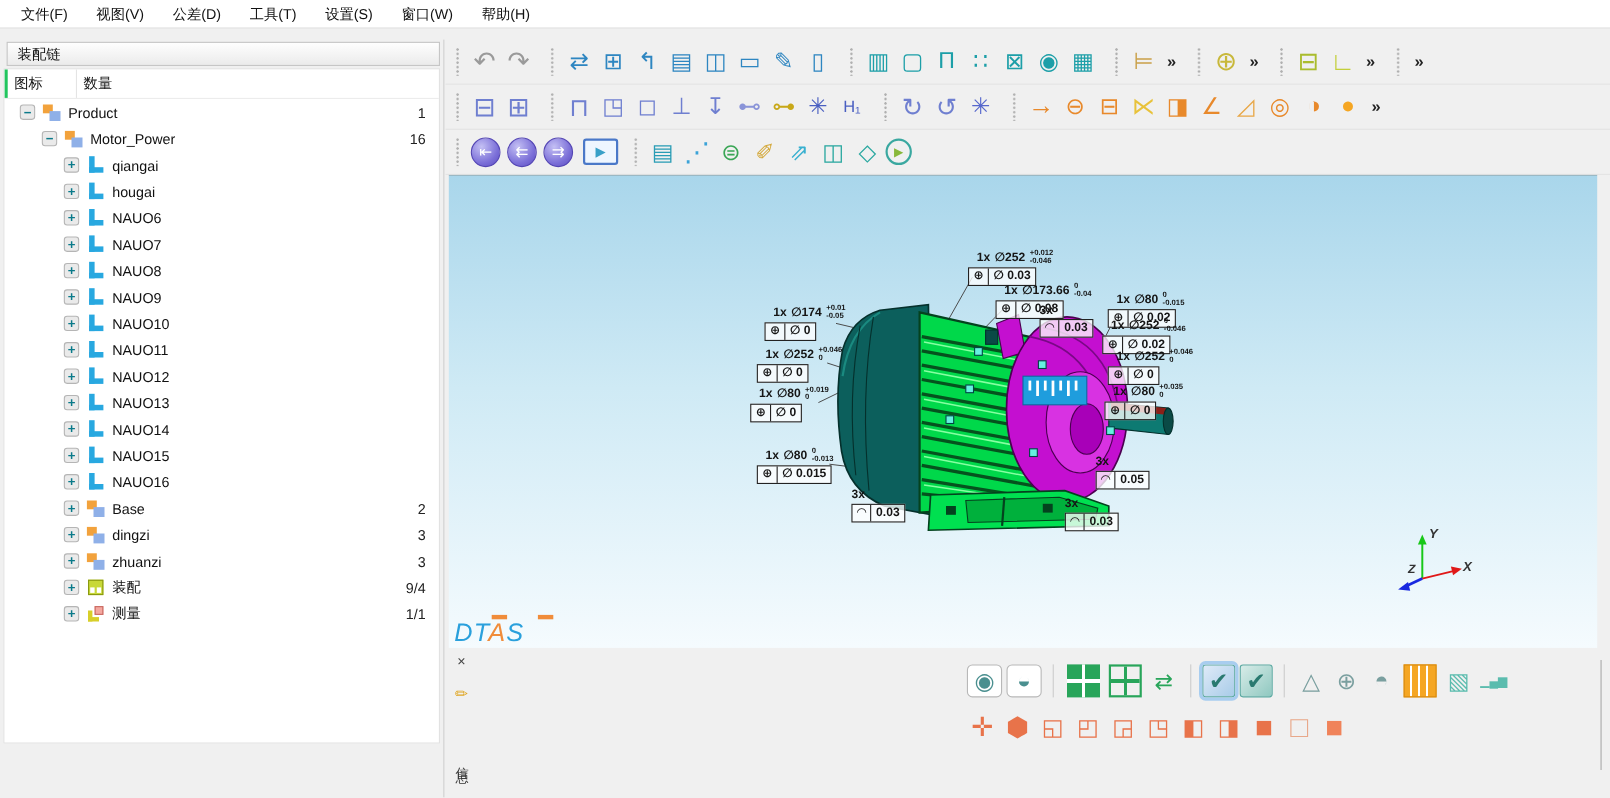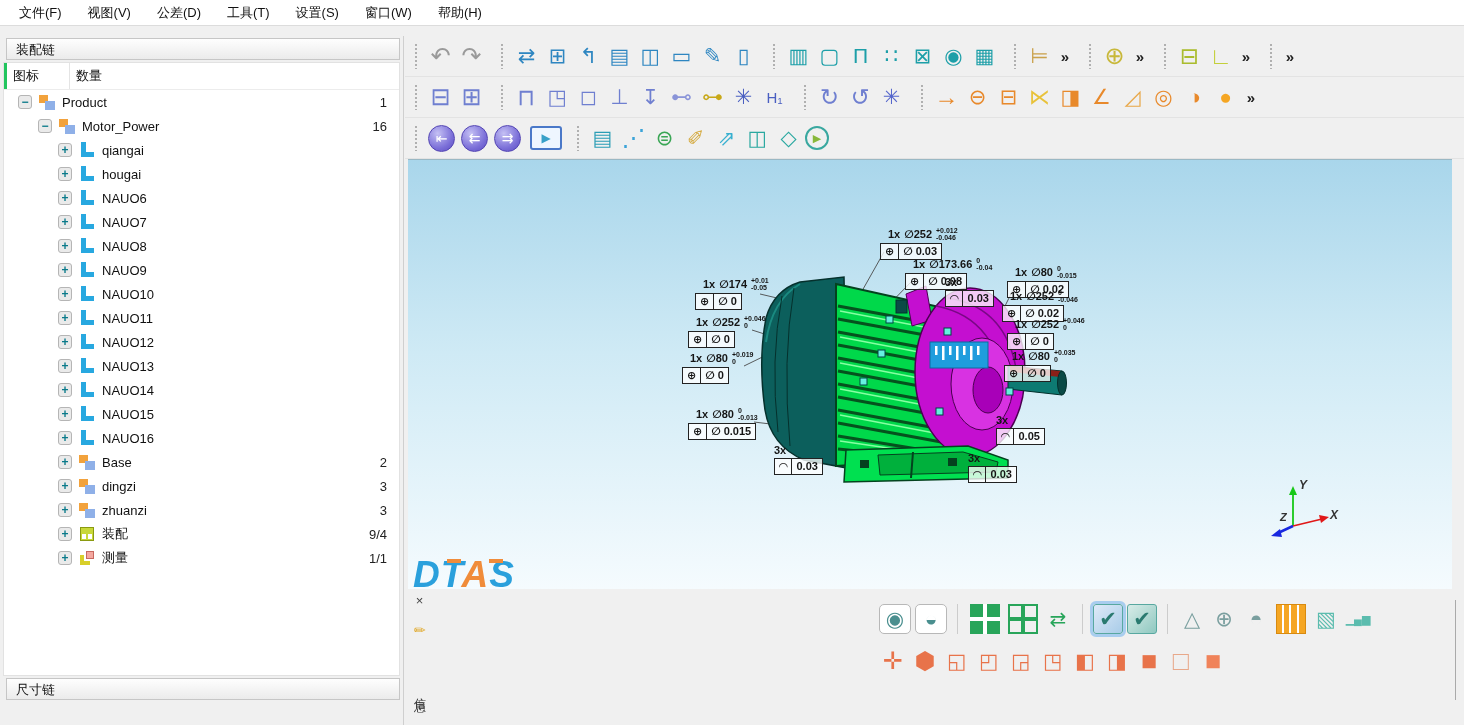--- a/index.html
+++ b/index.html
@@ -58,21 +58,21 @@
             background:linear-gradient(180deg,var(--bg-top,#a9d6eb) 0%,#cfeaf5 45%,var(--bg-bottom,#f5fbfe) 100%);
             border-top:1px solid #9ab8c4;overflow:hidden}
   #modelsvg{position:absolute;left:0;top:0}
   .anno{position:absolute;font-size:11px;font-weight:bold;color:#151515;line-height:12px;white-space:nowrap}
   .anno .l1{display:flex;align-items:flex-start;gap:4px}
   .tolstack{display:inline-flex;flex-direction:column;font-size:7px;line-height:7px;margin-top:-1px}
   .fcf{display:inline-flex;border:1px solid #222;background:rgba(255,255,255,.78);margin-top:2px}
   .fcf.shift{margin-left:-8px}
   .fcf span{padding:0 4px;font-size:11px;line-height:15px;border-left:1px solid #222}
   .fcf span:first-child{border-left:none}
-  #logo{position:absolute;left:5px;bottom:0px;font-size:37px;font-weight:bold;font-style:italic;letter-spacing:1px;line-height:28px}
+  #logo{position:absolute;left:5px;bottom:0px;font-size:23px;font-weight:normal;font-style:italic;letter-spacing:1px;line-height:28px}
   #logo::after{content:"";position:absolute;top:-2px;left:34px;width:14px;height:4px;background:#f08c3a;box-shadow:42px 0 0 #f08c3a}
 
   
   #console{position:absolute;left:408px;top:588px;width:455px;height:112px;display:flex}
   .con-strip{width:23px;display:flex;flex-direction:column;align-items:center;padding-top:6px;box-sizing:border-box}
   .con-x{color:#444;font-size:13px;line-height:14px}
   .con-brush{color:#e0a828;font-size:14px;margin-top:14px}
   .con-tab{margin-top:auto;margin-bottom:6px;writing-mode:vertical-rl;text-orientation:upright;font-size:12px;color:#333;letter-spacing:3px}
   .con-body{flex:1;background:#fff;border:1px solid #c8c8c8;margin:2px 0 12px 0;padding:8px 10px;box-sizing:border-box;
             font-family:"DejaVu Sans Mono","Liberation Mono",monospace;font-size:13px;color:#00b890;word-spacing:7px;font-weight:bold}
@@ -238,23 +238,20 @@
           <span class="tcount">9/4</span>
         </div>
         <div class="trow" style="padding-left: 54px;">
           <span class="texp">+</span>
           <span class="tico measure"></span>
           <span class="tlabel">测量</span>
           <span class="tcount">1/1</span>
         </div>
       </div>
   </div>
-  <div class="panel-bar bottom">
-    <span>尺寸链</span>
-  </div>
 </div>
 
 <div id="toolbars">
   <div class="tbrow" id="tbrow1">
       <div class="tb-group">
         <span class="tbi" style="color: rgb(154, 154, 154); font-size: 24px;">↶</span>
         <span class="tbi" style="color: rgb(154, 154, 154); font-size: 24px;">↷</span>
       </div>
       <div class="tb-group">
         <span class="tbi" style="color: rgb(46, 134, 193);">⇄</span>

